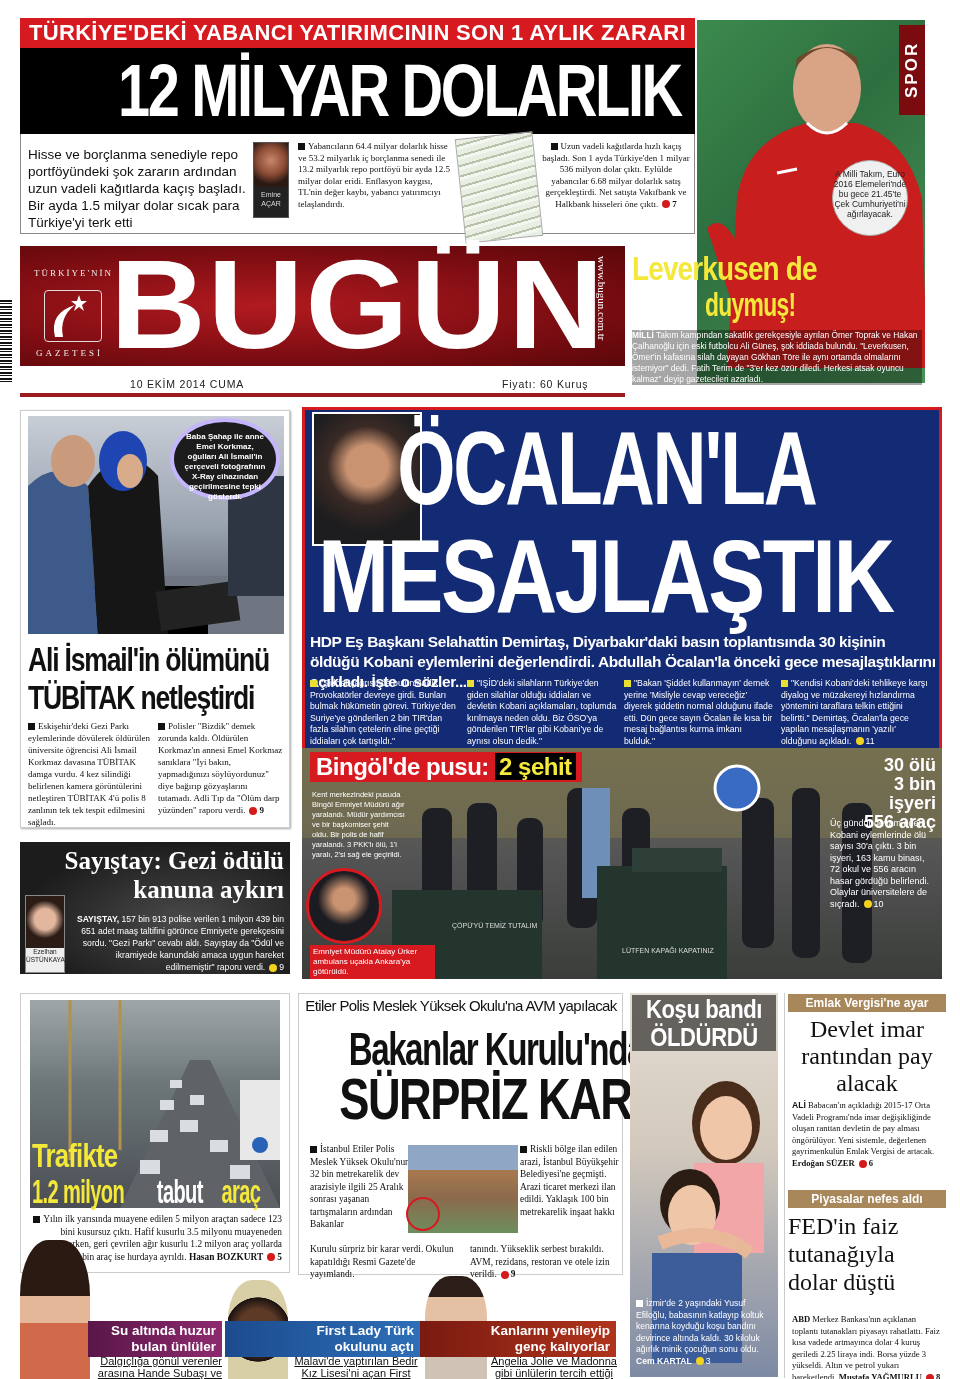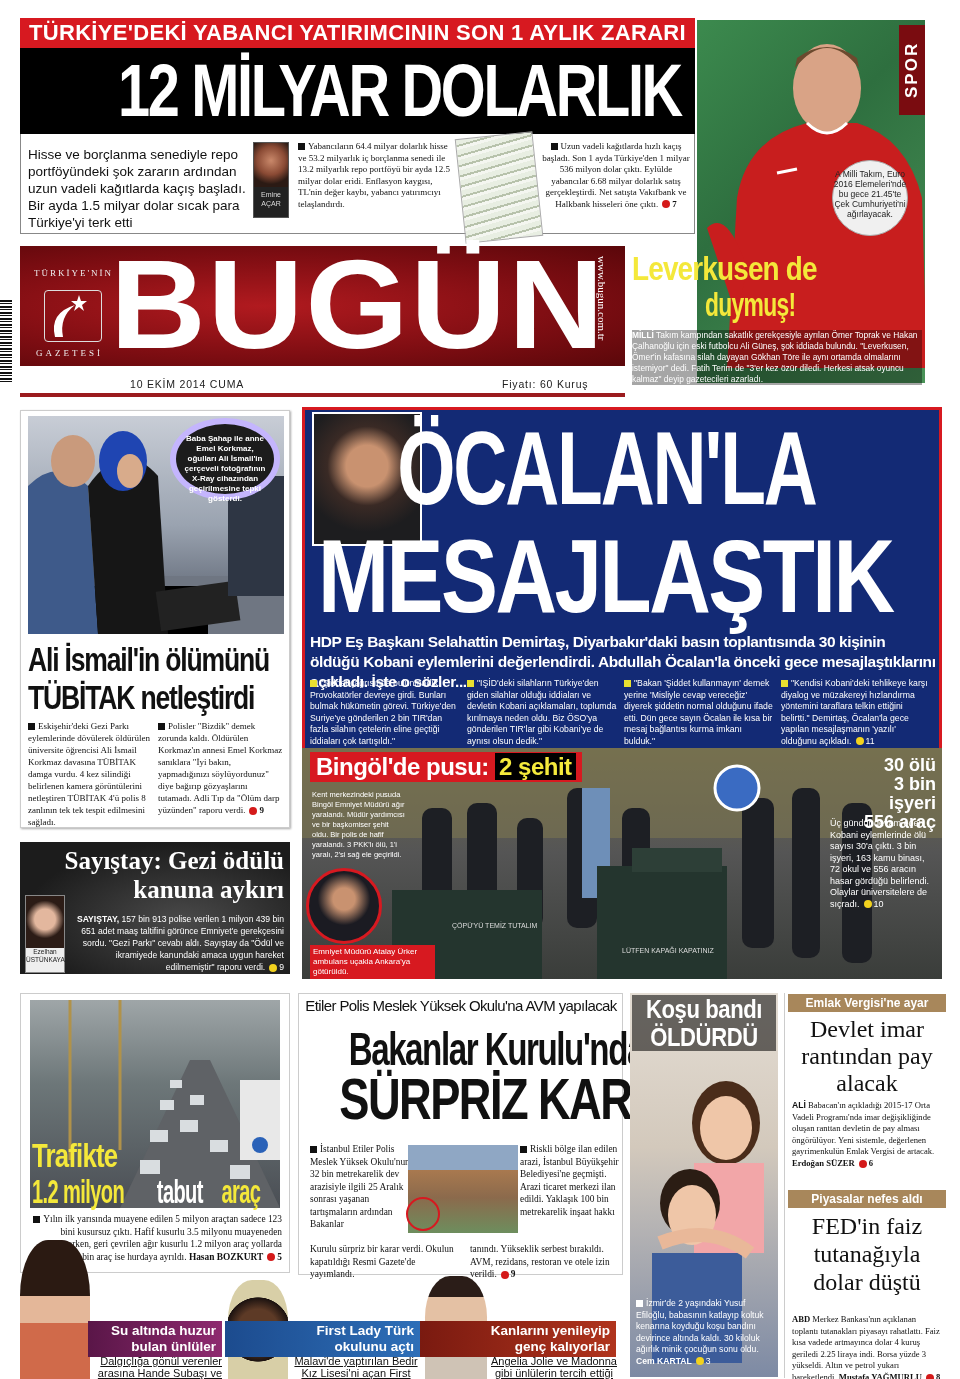--- a/index.html
+++ b/index.html
@@ -43,21 +43,21 @@
   #mast-title span { display:inline-block; transform:scaleX(1.05); }
   #mast-url { left:584px; top:256px; width:24px; height:110px; writing-mode:vertical-rl; font-family:"Liberation Serif", serif; color:#fff; font-size:11px; }
   #mast-date { left:130px; top:378px; font-size:10.5px; letter-spacing:0.8px; color:#222; }
   #mast-price { left:502px; top:378px; font-size:10.5px; letter-spacing:0.8px; color:#222; }
   #mast-rule { left:20px; top:393px; width:605px; height:4px; background:#9b1b1e; }
   #barcode { left:0; top:300px; width:12px; height:82px; background: repeating-linear-gradient(180deg, #111 0 2px, #fff 2px 3px, #111 3px 4px, #fff 4px 6px); }
 
   
   #alibox { left:20px; top:410px; width:270px; height:418px; border:1px solid #ccc; box-shadow: 1px 1px 2px #aaa; }
   #aliphoto { left:28px; top:416px; width:256px; height:218px; background: linear-gradient(180deg, #c8cdd6 0%, #9aa3b0 50%, #4b5260 100%); overflow:hidden; }
-  #alibubble { left:170px; top:418px; width:110px; height:82px; border-radius:50%; background:#1c1c1c; color:#fff; font-weight:bold; font-size:8px; line-height:10px; text-align:center; padding:10px 8px; border:6px solid #c4b5fd; }
+  #alibubble { left:170px; top:418px; width:110px; height:82px; border-radius:50%; background:#1c1c1c; color:#fff; font-weight:bold; font-size:8px; line-height:10px; text-align:center; padding:10px 8px; border:4px solid #c4b5fd; }
   #alihead { left:28px; top:640px; width:258px; font-weight:bold; font-size:34px; line-height:38px; letter-spacing:-1.5px; }
   #alihead span { display:inline-block; transform:scaleX(0.78); transform-origin:left; white-space:nowrap; }
   .alicol { top:720px; width:125px; font-family:"Liberation Serif", serif; font-size:9px; line-height:12px; }
 
   
   #saybox { left:20px; top:842px; width:270px; height:132px; background: radial-gradient(ellipse at 60% 60%, #4a4a4a 0%, #1c1c1c 70%); }
   #sayhead { left:28px; top:846px; width:256px; font-family:"Liberation Serif", serif; font-weight:bold; color:#fff; font-size:25px; line-height:29px; text-align:right; }
   #sayauth { left:25px; top:895px; width:40px; height:78px; border:1px solid #888; background:#eee; }
   #sayauth .ph { width:38px; height:52px; background: radial-gradient(circle at 50% 45%, #e3b79e 0 30%, #2c1c16 55%); }
   #sayauth .nm { font-size:6.5px; line-height:8px; text-align:center; color:#222; }
@@ -107,21 +107,21 @@
   #kosuhead { left:632px; top:995px; width:144px; color:#fff; font-weight:bold; font-size:26px; line-height:28px; text-align:center; letter-spacing:-0.5px; background: rgba(0,0,0,0.55); }
   #kosuhead span { display:block; transform:scaleX(0.85); white-space:nowrap; }
   #kosutext { left:636px; top:1298px; width:138px; color:#fff; font-size:8.6px; line-height:11.5px; }
 
   
   .rkick { width:158px; background:#a8875b; color:#fff; font-weight:bold; font-size:12px; line-height:18px; text-align:center; }
   #emlakkick { left:788px; top:994px; }
   #emlakhead { left:788px; top:1016px; width:158px; font-family:"Liberation Serif", serif; font-size:24px; line-height:27px; text-align:center; }
   #emlaktext { left:792px; top:1100px; width:152px; font-family:"Liberation Serif", serif; font-size:8.6px; line-height:11.6px; }
   #fedkick { left:788px; top:1190px; }
-  #fedhead { left:788px; top:1212px; width:158px; font-family:"Liberation Serif", serif; font-size:24px; line-height:28px; text-align:center; }
+  #fedhead { left:788px; top:1212px; width:158px; font-family:"Liberation Serif", serif; font-size:24px; line-height:28px; }
   #fedtext { left:792px; top:1298px; width:152px; font-family:"Liberation Serif", serif; font-size:8.6px; line-height:11.6px;margin-top:16px; }
   #rule-r { left:784px; top:993px; width:1px; height:385px; background:#ccc; }
 
   
   .btab { top:1294px; height:36px; color:#fff; font-weight:bold; font-size:13.5px; line-height:16px; text-align:right; padding:2px 6px;margin-top:27px; }
   #bt1 { left:88px; width:134px; background: linear-gradient(90deg, #5a1648, #8e2a6f); }
   #bt2 { left:225px; width:195px; background: linear-gradient(90deg, #1c4b8e, #2e6fb8); }
   #bt3 { left:420px; width:196px; background: linear-gradient(90deg, #7a1a10, #b0341d); }
   .bttext { top:1356px; font-size:11px; line-height:11.5px; text-align:center; color:#111;text-decoration:underline; }
   .bphoto { border-radius:40% 40% 0 0; }

